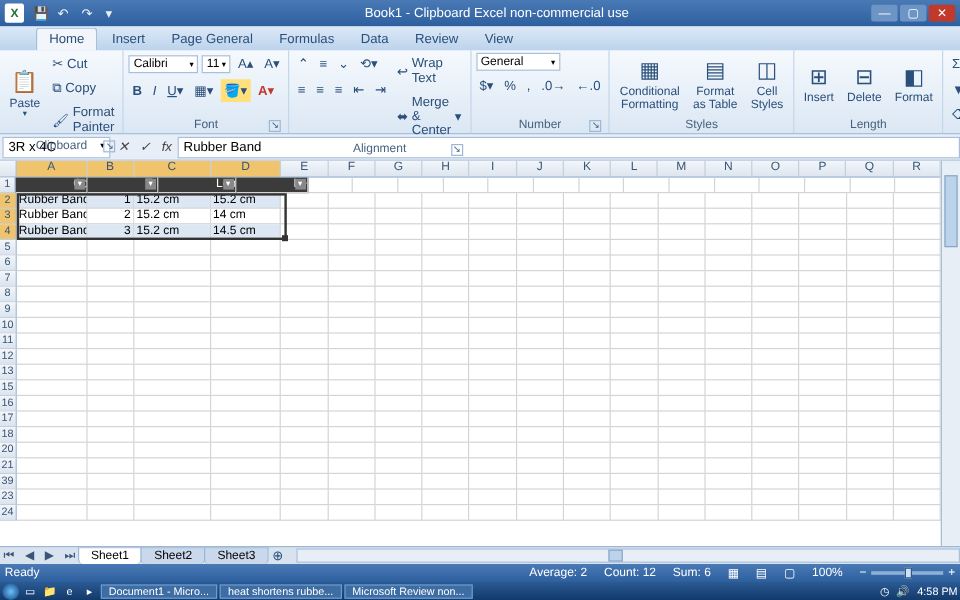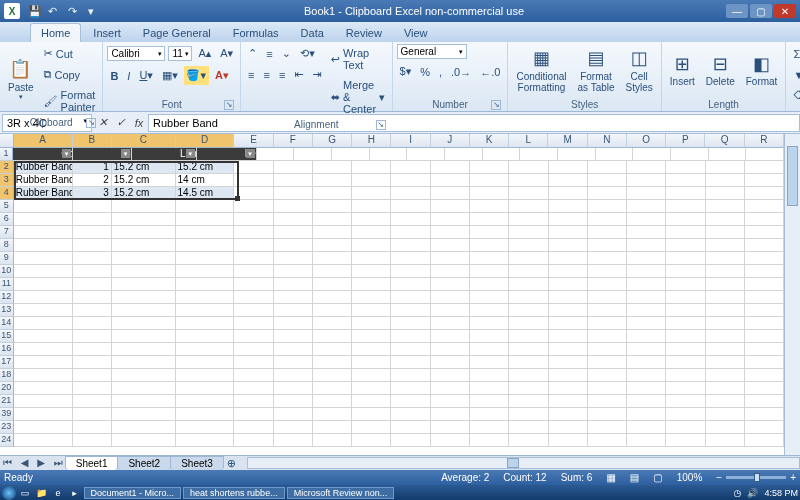--- a/index.html
+++ b/index.html
@@ -567,41 +567,20 @@
         <div class="cell" style="width: 40px;"></div>
         <div class="cell" style="width: 40px;"></div>
         <div class="cell" style="width: 40px;"></div>
         <div class="cell" style="width: 40px;"></div>
         <div class="cell" style="width: 40px;"></div>
         <div class="cell" style="width: 40px;"></div>
         <div class="cell" style="width: 40px;"></div>
         <div class="cell" style="width: 40px;"></div>
       </div>
       <div class="gridrow">
-        <div class="rowhdr">14</div>
-        <div class="cell" style="width: 60px;"></div>
-        <div class="cell" style="width: 40px;"></div>
-        <div class="cell" style="width: 65px;"></div>
-        <div class="cell" style="width: 60px;"></div>
-        <div class="cell" style="width: 40px;"></div>
-        <div class="cell" style="width: 40px;"></div>
-        <div class="cell" style="width: 40px;"></div>
-        <div class="cell" style="width: 40px;"></div>
-        <div class="cell" style="width: 40px;"></div>
-        <div class="cell" style="width: 40px;"></div>
-        <div class="cell" style="width: 40px;"></div>
-        <div class="cell" style="width: 40px;"></div>
-        <div class="cell" style="width: 40px;"></div>
-        <div class="cell" style="width: 40px;"></div>
-        <div class="cell" style="width: 40px;"></div>
-        <div class="cell" style="width: 40px;"></div>
-        <div class="cell" style="width: 40px;"></div>
-        <div class="cell" style="width: 40px;"></div>
-      </div>
-      <div class="gridrow">
         <div class="rowhdr">15</div>
         <div class="cell" style="width: 60px;"></div>
         <div class="cell" style="width: 40px;"></div>
         <div class="cell" style="width: 65px;"></div>
         <div class="cell" style="width: 60px;"></div>
         <div class="cell" style="width: 40px;"></div>
         <div class="cell" style="width: 40px;"></div>
         <div class="cell" style="width: 40px;"></div>
         <div class="cell" style="width: 40px;"></div>
         <div class="cell" style="width: 40px;"></div>

